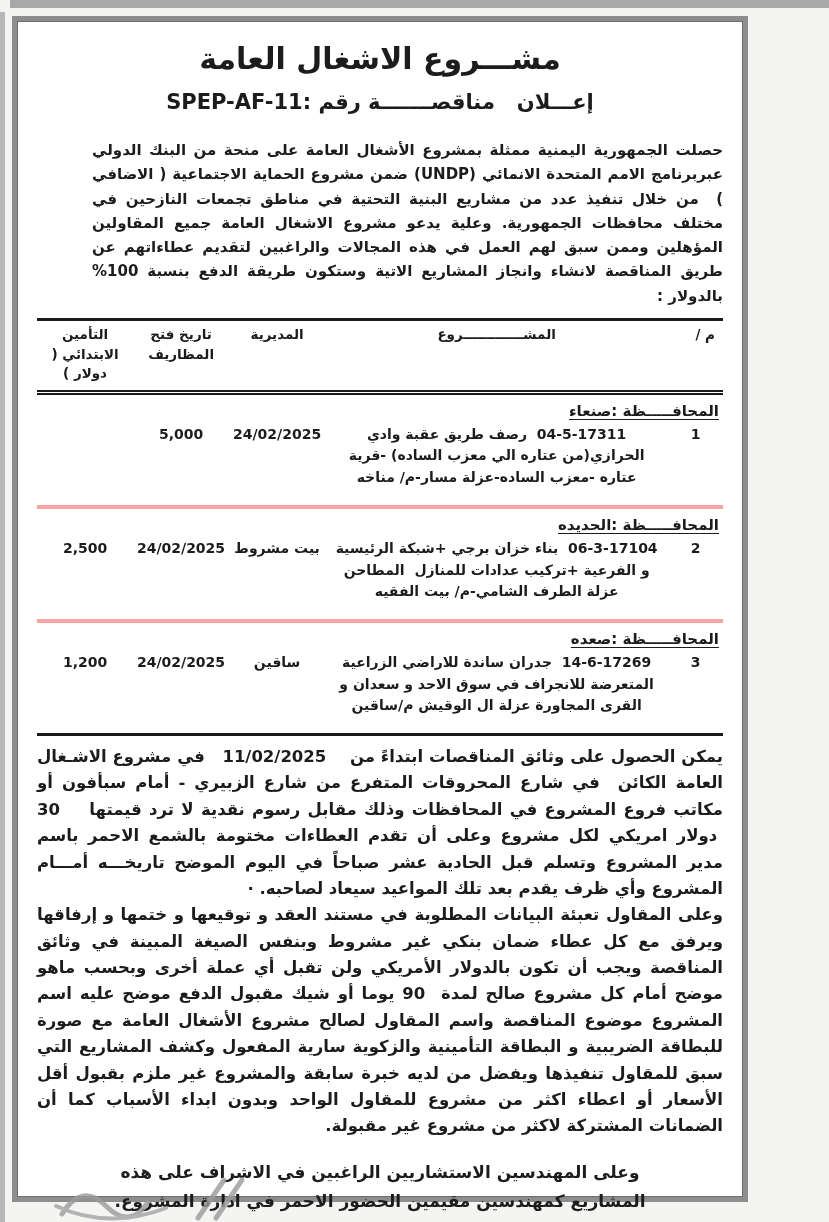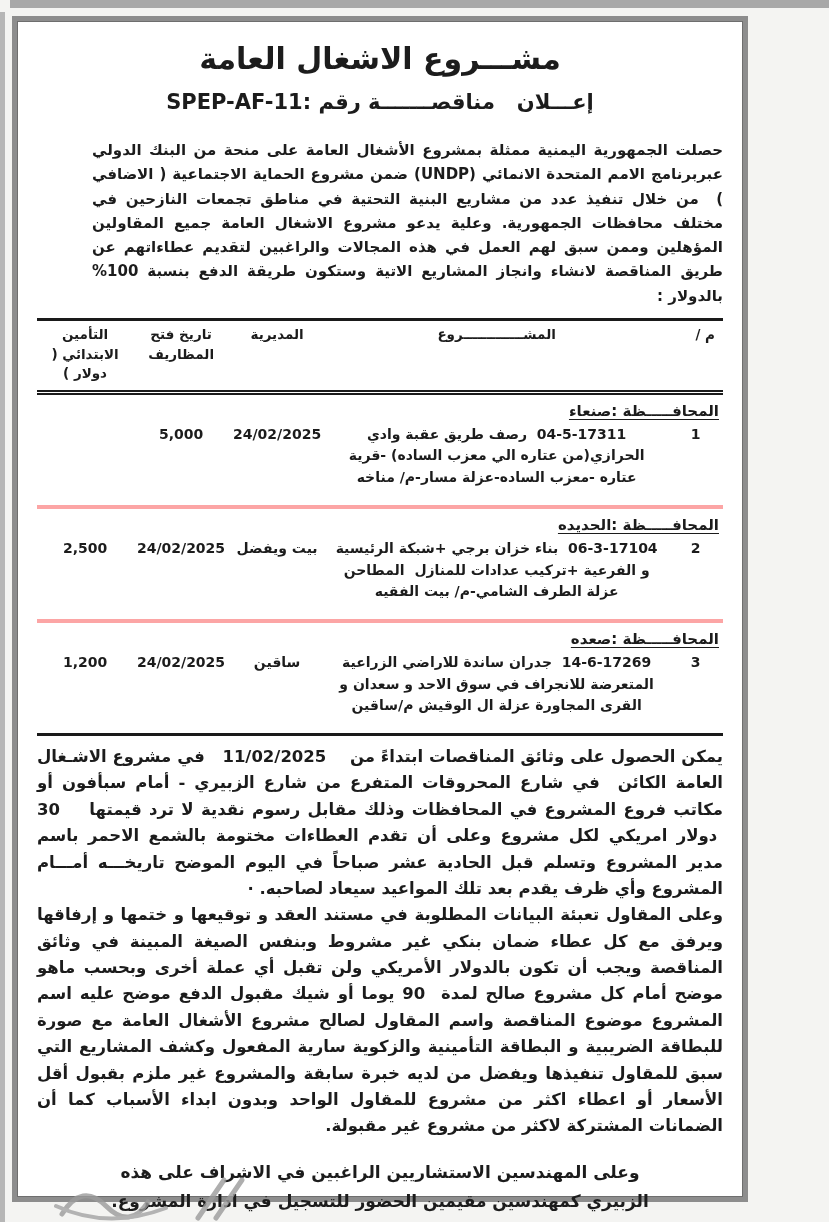--- a/index.html
+++ b/index.html
@@ -169,21 +169,21 @@
           <div class="td td-date">24/02/2025</div>
           <div class="td td-insurance">5,000</div>
         </div>
       </div>
 
       <div class="t-group">
         <div class="gov-label">المحافـــــظة :الحديده</div>
         <div class="t-grid t-row">
           <div class="td td-no">2</div>
           <div class="td td-project">06-3-17104 &nbsp;بناء خزان برجي +شبكة الرئيسية و الفرعية +تركيب عدادات للمنازل &nbsp;المطاحن عزلة الطرف الشامي-م/ بيت الفقيه</div>
-          <div class="td td-district">بيت ويفضل</div>
+          <div class="td td-district">بيت مشروط</div>
           <div class="td td-date">24/02/2025</div>
           <div class="td td-insurance">2,500</div>
         </div>
       </div>
 
       <div class="t-group">
         <div class="gov-label">المحافـــــظة :صعده</div>
         <div class="t-grid t-row">
           <div class="td td-no">3</div>
           <div class="td td-project">14-6-17269 &nbsp;جدران ساندة للاراضي الزراعية المتعرضة للانجراف في سوق الاحد و سعدان و القرى المجاورة عزلة ال الوقيش م/ساقين</div>
@@ -191,21 +191,21 @@
           <div class="td td-date">24/02/2025</div>
           <div class="td td-insurance">1,200</div>
         </div>
       </div>
 
     </section>
 
     <p class="body-text">يمكن الحصول على وثائق المناقصات ابتداءً من &nbsp;&nbsp; 11/02/2025 &nbsp;&nbsp;في مشروع الاشـغال العامة الكائن &nbsp;في شارع المحروقات المتفرع من شارع الزبيري - أمام سبأفون أو مكاتب فروع المشروع في المحافظات وذلك مقابل رسوم نقدية لا ترد قيمتها &nbsp;&nbsp;&nbsp;30 &nbsp;دولار امريكي لكل مشروع وعلى أن تقدم العطاءات مختومة بالشمع الاحمر باسم مدير المشروع وتسلم قبل الحادية عشر صباحاً في اليوم الموضح تاريخـــه أمـــام المشروع وأي ظرف يقدم بعد تلك المواعيد سيعاد لصاحبه. ·</p>
     <p class="body-text">وعلى المقاول تعبئة البيانات المطلوبة في مستند العقد و توقيعها و ختمها و إرفاقها ويرفق مع كل عطاء ضمان بنكي غير مشروط وبنفس الصيغة المبينة في وثائق المناقصة ويجب أن تكون بالدولار الأمريكي ولن تقبل أي عملة أخرى وبحسب ماهو موضح أمام كل مشروع صالح لمدة &nbsp;90 يوما أو شيك مقبول الدفع موضح عليه اسم المشروع موضوع المناقصة واسم المقاول لصالح مشروع الأشغال العامة مع صورة للبطاقة الضريبية و البطاقة التأمينية والزكوية سارية المفعول وكشف المشاريع التي سبق للمقاول تنفيذها ويفضل من لديه خبرة سابقة والمشروع غير ملزم بقبول أقل الأسعار أو اعطاء اكثر من مشروع للمقاول الواحد وبدون ابداء الأسباب كما أن الضمانات المشتركة لاكثر من مشروع غير مقبولة.</p>
 
-    <p class="consultants">وعلى المهندسين الاستشاريين الراغبين في الاشراف على هذه الزبيري كمهندسين مقيمين الحضور للتسجيل في ادارة المشروع.</p>
+    <p class="consultants">وعلى المهندسين الاستشاريين الراغبين في الاشراف على هذه المشاريع كمهندسين مقيمين الحضور الاحمر في ادارة المشروع.</p>
 
     <div class="footer">
       <p class="footer-note">علما أنه يمكنكم الاطلاع على هذا الإعلان على :</p>
       <div class="link-line">
         <span>- موقع المشروع</span>
         <span class="url">www.pwpyemen.org</span>
       </div>
 
     </div>
 

